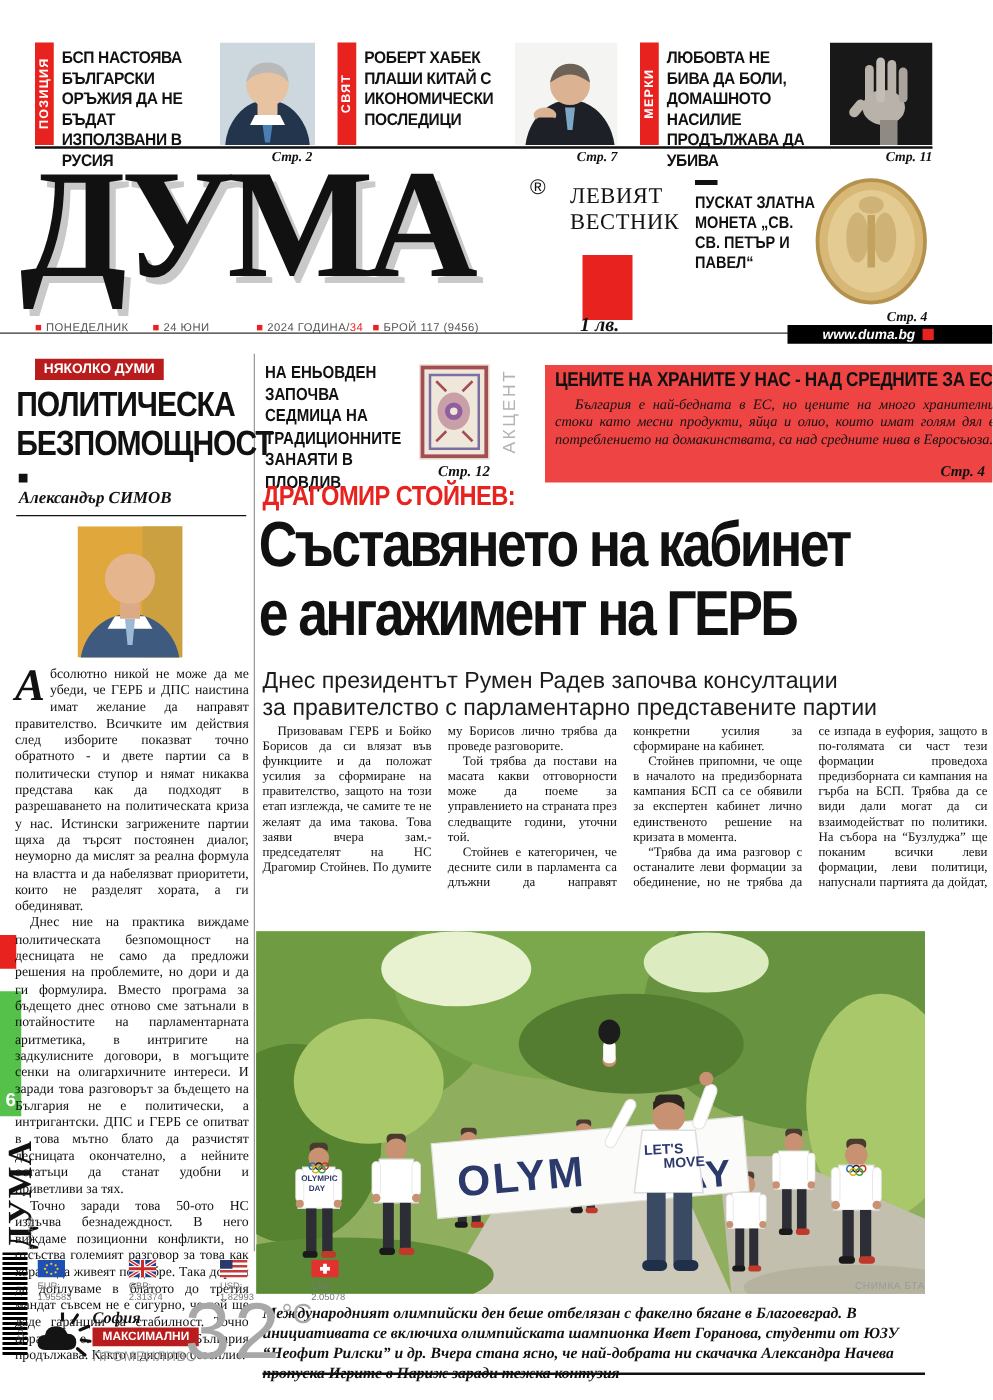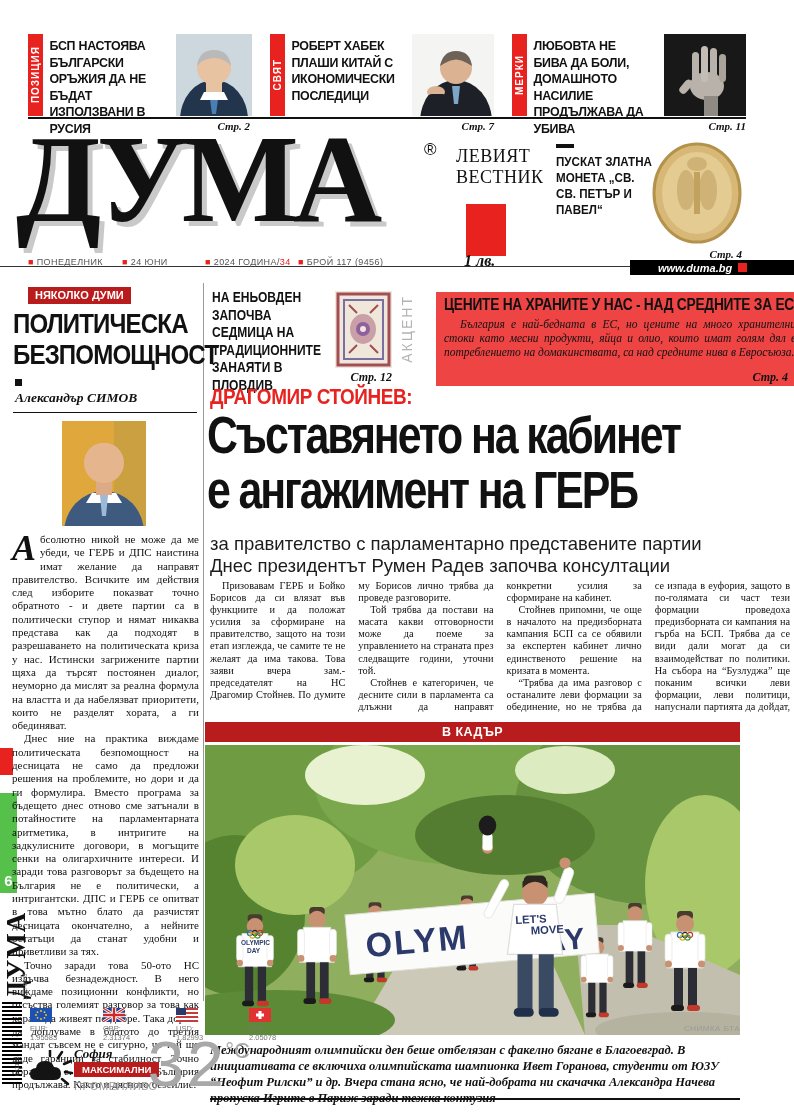--- a/index.html
+++ b/index.html
@@ -171,34 +171,33 @@
     <div class="serifbody" style="font-style:italic;font-size:11.5px;line-height:14px;margin-top:3px;text-indent:16px;">България е най-бедната в ЕС, но цените на много хранителни стоки като месни продукти, яйца и олио, които имат голям дял в потреблението на домакинствата, са над средните нива в Евросъюза.</div>
   </div>
   <div class="abs pageref" style="left:730px;top:370px;width:58px;text-align:right;font-size:12px;">Стр. 4</div>
 
   <div class="abs condensed" style="left:210px;top:384px;color:#e8221f;font-weight:bold;font-size:22px;letter-spacing:-.5px;">ДРАГОМИР СТОЙНЕВ:</div>
   <div class="abs" style="left:207px;top:408px;font-weight:bold;font-size:51px;line-height:55px;letter-spacing:-2.5px;transform:scaleX(.84);transform-origin:0 0;">
     <div>Съставянето на кабинет</div>
     <div>е ангажимент на ГЕРБ</div>
   </div>
   <div class="abs" style="left:210px;top:533px;font-size:18.5px;line-height:22px;color:#1c1c1c;">
+    <div>Днес президентът Румен Радев започва консултации</div>
     <div>за правителство с парламентарно представените партии</div>
-    <div>Днес президентът Румен Радев започва консултации</div>
   </div>
 
   <div class="abs serifbody" style="left:210px;top:580px;width:580px;height:140px;column-count:4;column-gap:13px;font-size:10.3px;line-height:12.1px;">
     <p>Призовавам ГЕРБ и Бойко Борисов да си влязат във функциите и да положат усилия за сформиране на правителство, защото на този етап изглежда, че самите те не желаят да има такова. Това заяви вчера зам.-председателят на НС Драгомир Стойнев. По думите му Борисов лично трябва да проведе разговорите.</p>
     <p>Той трябва да постави на масата какви отговорности може да поеме за управлението на страната през следващите години, уточни той.</p>
     <p>Стойнев е категоричен, че десните сили в парламента са длъжни да направят конкретни усилия за сформиране на кабинет.</p>
     <p>Стойнев припомни, че още в началото на предизборната кампания БСП са се обявили за експертен кабинет лично единственото решение на кризата в момента.</p>
     <p>“Трябва да има разговор с останалите леви формации за обединение, но не трябва да се изпада в еуфория, защото в по-голямата си част тези формации проведоха предизборната си кампания на гърба на БСП. Трябва да се види дали могат да си взаимодействат по политики. На събора на “Бузлуджа” ще поканим всички леви формации, леви политици, напуснали партията да дойдат, да видим дали можем да си подадем ръка, подчерта Стойнев.</p>
 
   </div>
 
-  <div class="abs redlabel" style="left:205px;top:722px;width:535px;height:20px;display:flex;align-items:center;justify-content:center;font-size:12.5px;letter-spacing:.5px;">В КАДЪР</div>
 
   <svg class="abs" style="left:205px;top:745px;" width="535" height="290" viewBox="0 0 535 290">
     <defs>
       <g id="runner">
         <rect x="-8" y="-66" width="16" height="9" rx="4" fill="#4a3b30"></rect>
         <circle cx="0" cy="-53" r="9" fill="#c89272"></circle>
         <path d="M-14 -45 h28 l4 36 h-36 z" fill="#ffffff" stroke="#dedede" stroke-width="1"></path>
         <rect x="-20" y="-43" width="7" height="28" rx="3.5" fill="#fff" stroke="#e4e4e4" stroke-width=".7"></rect>
         <rect x="13" y="-43" width="7" height="28" rx="3.5" fill="#fff" stroke="#e4e4e4" stroke-width=".7"></rect>
         <circle cx="-16.5" cy="-13" r="3.5" fill="#c89272"></circle>

